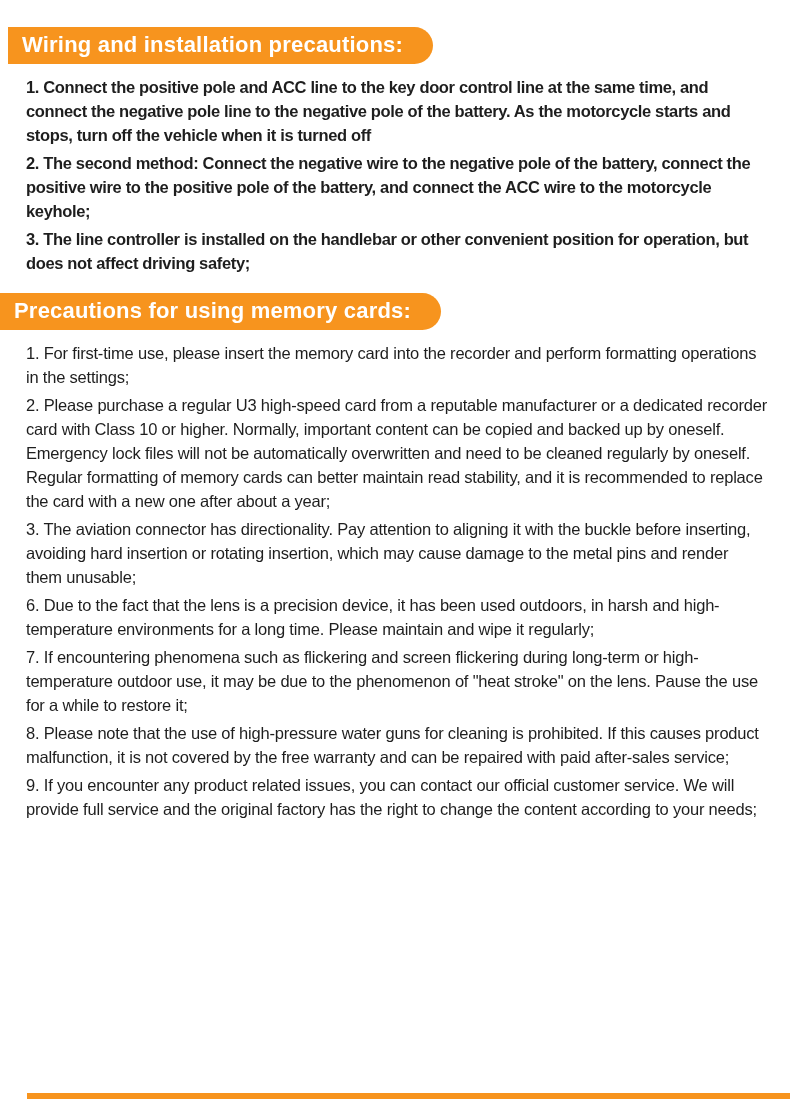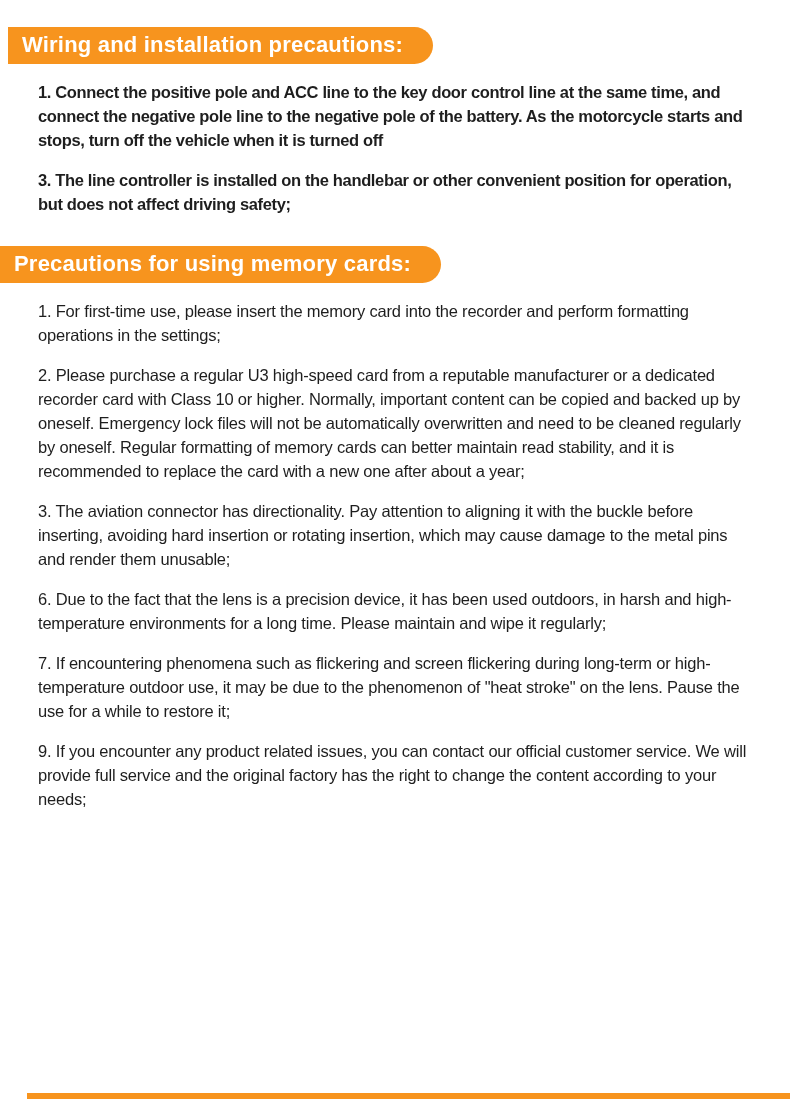--- a/index.html
+++ b/index.html
@@ -29,21 +29,21 @@
     white-space: nowrap;
   }
   .badge-1 { margin: 27px 0 0 8px; }
   .badge-2 { margin: 14px 0 0 0; }
   .items {
     margin: 11px 18px 0 22px;
     font-size: 16.5px;
     line-height: 24px;
     letter-spacing: -0.2px;
   }
-  .items p { margin: 16px; }
+  .items p { margin: 4px; }
   .items-bold { font-weight: 700; letter-spacing: -0.35px; }
   .items-regular { font-weight: 400; }
   .bottom-bar {
     position: absolute;
     left: 27px;
     right: 0;
     bottom: 1px;
     height: 6px;
     background: var(--accent, #F7941E);
   }
@@ -52,33 +52,35 @@
 <body>
 
 <div class="page" style="--accent: #F7941E; --text: #1E1E1E; --bg: #FFFFFF;">
 
   <section>
     <div class="badge badge-1">
       <h2>Wiring and installation precautions:</h2>
     </div>
     <div class="items items-bold">
         <p>1. Connect the positive pole and ACC line to the key door control line at the same time, and connect the negative pole line to the negative pole of the battery. As the motorcycle starts and stops, turn off the vehicle when it is turned off</p>
+        <p>2. The second method: Connect the negative wire to the negative pole of the battery, connect the positive wire to the positive pole of the battery, and connect the ACC wire to the motorcycle keyhole;</p>
         <p>3. The line controller is installed on the handlebar or other convenient position for operation, but does not affect driving safety;</p>
       </div>
   </section>
 
   <section>
     <div class="badge badge-2">
       <h2>Precautions for using memory cards:</h2>
     </div>
     <div class="items items-regular">
         <p>1. For first-time use, please insert the memory card into the recorder and perform formatting operations in the settings;</p>
         <p>2. Please purchase a regular U3 high-speed card from a reputable manufacturer or a dedicated recorder card with Class 10 or higher. Normally, important content can be copied and backed up by oneself. Emergency lock files will not be automatically overwritten and need to be cleaned regularly by oneself. Regular formatting of memory cards can better maintain read stability, and it is recommended to replace the card with a new one after about a year;</p>
         <p>3. The aviation connector has directionality. Pay attention to aligning it with the buckle before inserting, avoiding hard insertion or rotating insertion, which may cause damage to the metal pins and render them unusable;</p>
         <p>6. Due to the fact that the lens is a precision device, it has been used outdoors, in harsh and high-temperature environments for a long time. Please maintain and wipe it regularly;</p>
         <p>7. If encountering phenomena such as flickering and screen flickering during long-term or high-temperature outdoor use, it may be due to the phenomenon of "heat stroke" on the lens. Pause the use for a while to restore it;</p>
+        <p>8. Please note that the use of high-pressure water guns for cleaning is prohibited. If this causes product malfunction, it is not covered by the free warranty and can be repaired with paid after-sales service;</p>
         <p>9. If you encounter any product related issues, you can contact our official customer service. We will provide full service and the original factory has the right to change the content according to your needs;</p>
       </div>
   </section>
 
   <div class="bottom-bar"></div>
 
 </div>
 
 </body></html>

